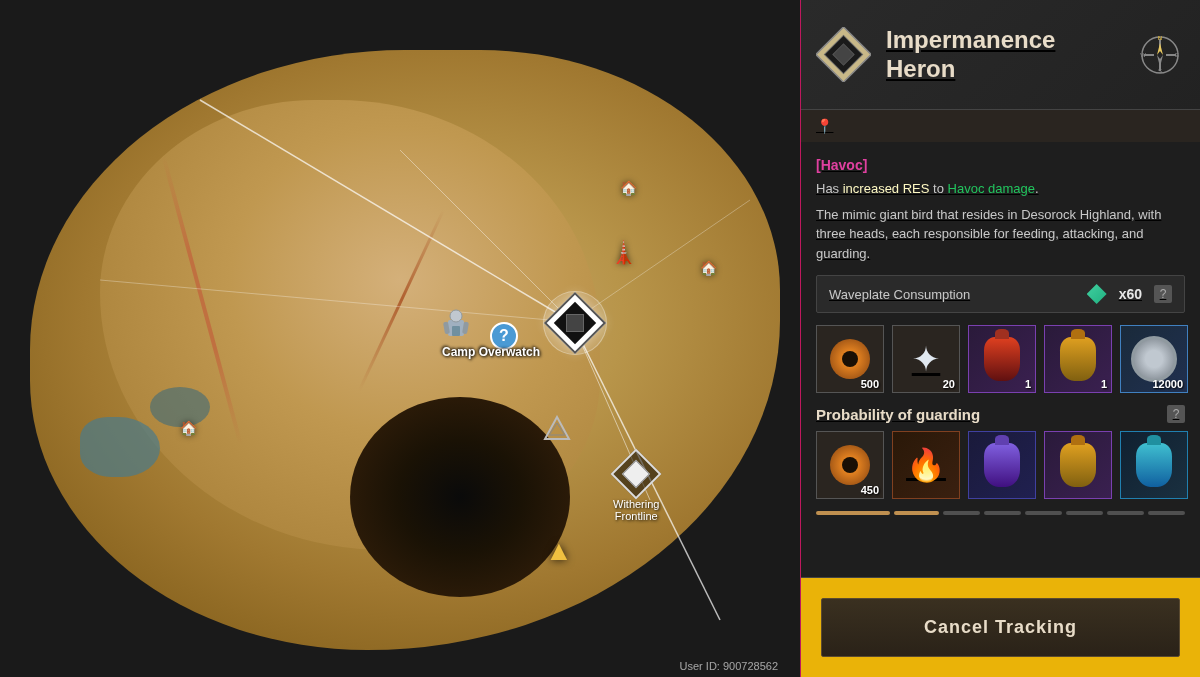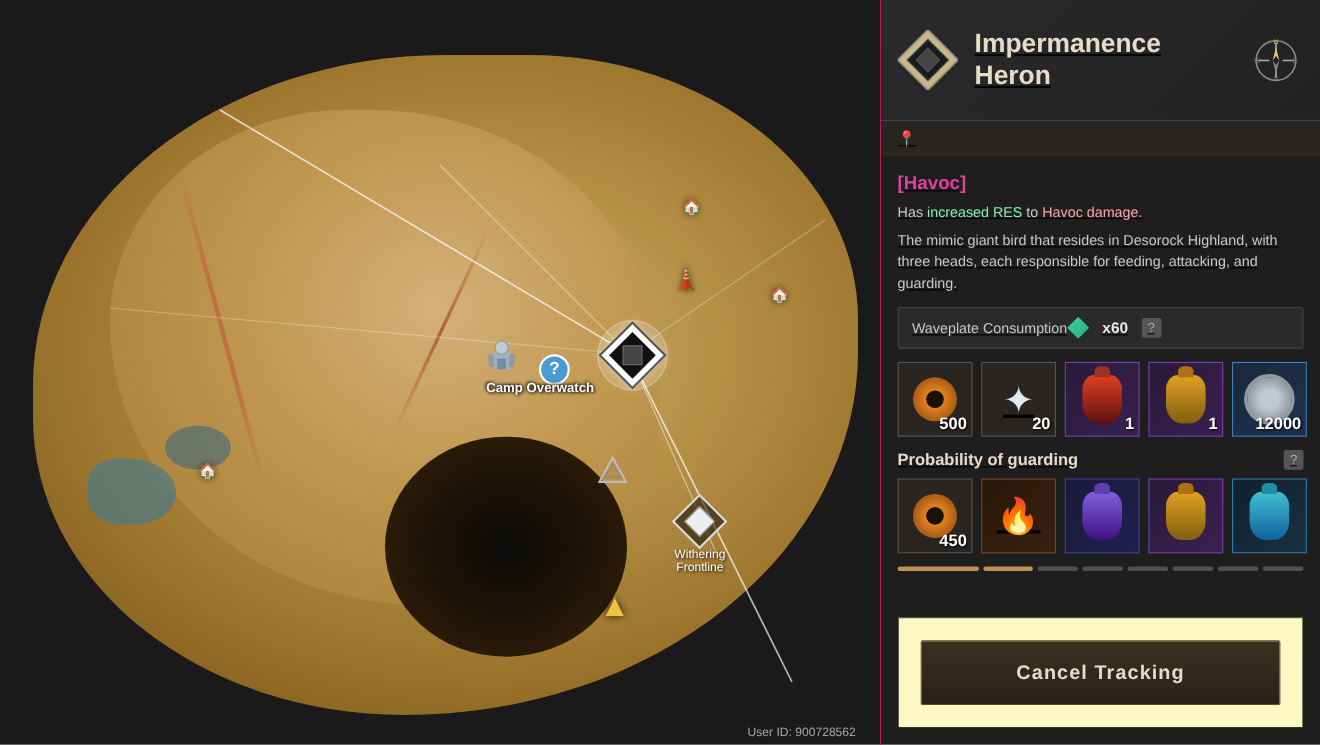--- a/index.html
+++ b/index.html
@@ -235,46 +235,46 @@
 
     
     .description-section {
       display: flex;
       flex-direction: column;
       gap: 6px;
     }
 
     .havoc-tag {
       color: #e040a0;
-      font-size: 17px;
+      font-size: 14px;
       font-weight: 600;
     }
 
     .desc-line {
       font-size: 13px;
       line-height: 1.5;
       color: #c8c8c8;
     }
 
     .highlight-orange {
-      color: #86efac;
+      color: #fef9c3;
     }
 
     .highlight-pink {
-      color: #fca5a5;
+      color: #22c55e;
     }
 
     
     .waveplate-section {
       background: #2a2a2a;
       border: 1px solid #444;
       padding: 8px 12px;
       display: flex;
       align-items: center;
-      justify-content: flex-start;
+      justify-content: space-between;
       border-radius: 2px;
     }
 
     .waveplate-label {
       color: #c8c8c8;
       font-size: 13px;
     }
 
     .waveplate-count {
       display: flex;
@@ -353,21 +353,21 @@
     .reward-box.blue-bg {
       background: linear-gradient(135deg, #1a2a3a, #203050);
       border-color: #4080c0;
     }
 
     .reward-count {
       position: absolute;
       bottom: 2px;
       right: 4px;
       color: #fff;
-      font-size: 15px;
+      font-size: 11px;
       font-weight: 600;
       text-shadow: 1px 1px 2px #000;
     }
 
     
     .icon-gear {
       width: 40px;
       height: 40px;
       background: radial-gradient(circle, #e08020 30%, #804010 100%);
       border-radius: 50%;
@@ -518,23 +518,23 @@
       border-radius: 2px;
       flex: 1;
     }
 
     .prob-bar.active {
       background: #c09050;
     }
 
     
     .cancel-btn {
-      margin: 16px;
+      margin: 0;
       padding: 20px;
-      background: #fef9c3;
+      background: #eab308;
       border-top: 1px solid #444;
       flex-shrink: 0;
     }
 
     .cancel-btn button {
       width: 100%;
       padding: 18px;
       background: linear-gradient(to bottom, #3a3020, #2a2218);
       border: 1px solid #5a4a30;
       color: #e8dcc8;

